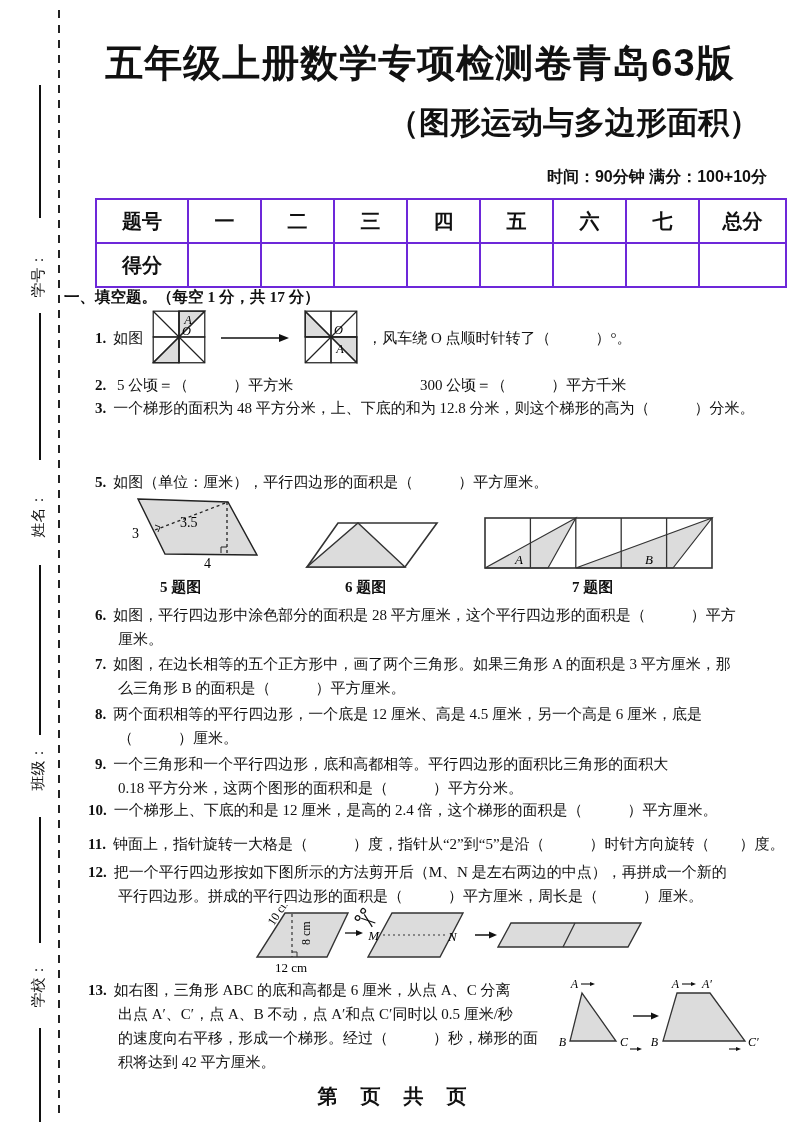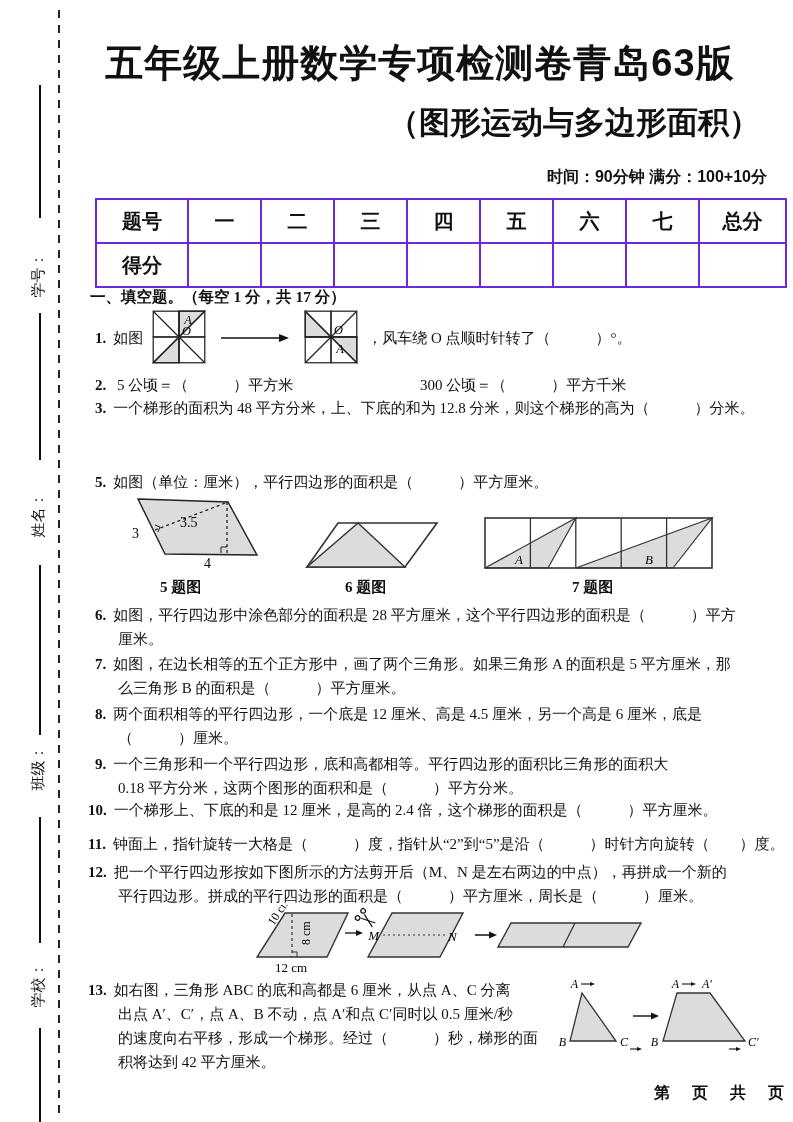--- a/index.html
+++ b/index.html
@@ -17,34 +17,34 @@
   .subtitle{position:absolute;left:80px;top:102px;width:680px;text-align:right;
     font-family:"Liberation Sans","DejaVu Sans",sans-serif;font-weight:900;font-size:31px;}
   .info{position:absolute;right:26px;top:167px;font-family:"Liberation Sans","DejaVu Sans",sans-serif;
     font-weight:700;font-size:16px;}
   
   table.score{position:absolute;left:95px;top:198px;border-collapse:collapse;table-layout:fixed;}
   table.score td{border:2px solid #6d28d9;height:40px;text-align:center;vertical-align:middle;
     font-weight:700;font-size:20px;font-family:"Liberation Serif","DejaVu Serif",serif;}
   td.c0{width:88px;} td.cn{width:69px;} td.cz{width:83px;}
   
-  .sect{position:absolute;left:90px;top:287px;font-size:15.5px;font-weight:700;
+  .sect{position:absolute;left:64px;top:287px;font-size:15.5px;font-weight:700;
     font-family:"Liberation Sans","DejaVu Sans",sans-serif;}
   .sect .note{font-family:"Liberation Serif","DejaVu Serif",serif;font-weight:700;}
   .q{position:absolute;left:95px;width:684px;font-size:15px;}
   .q2col{left:88px;}
   .qline{height:24px;line-height:24px;white-space:nowrap;position:relative;}
   .qline .qnum{font-weight:700;margin-right:7px;}
   .qline.cont{padding-left:23px;}
   .q2col .qline.cont{padding-left:30px;}
   .qrow{display:flex;align-items:center;height:76px;line-height:76px;white-space:nowrap;}
   .qrow .qnum{font-weight:700;margin-right:7px;}
   .qrow svg{margin:0 4px;}
   .figcap{position:absolute;font-size:15px;font-weight:700;white-space:nowrap;}
-  .footer{position:absolute;left:0;top:1083px;width:100%;text-align:right;font-size:16px;
+  .footer{position:absolute;left:0;top:1083px;width:100%;text-align:center;font-size:20px;
     font-weight:700;letter-spacing:9px;}
   svg text{font-family:"Liberation Serif","DejaVu Serif",serif;}
   .absfig{position:absolute;}
 </style>
 </head>
 <body>
 
 <div class="page">
 
   <div class="dashline"></div>
@@ -180,21 +180,21 @@
   <div class="figcap" style="left:160px;top:578px;">5 题图</div>
   <div class="figcap" style="left:345px;top:578px;">6 题图</div>
   <div class="figcap" style="left:572px;top:578px;">7 题图</div>
 
   <div class="q" style="top:603px;">
     <div class="qline"><b class="qnum">6.</b><span>如图，平行四边形中涂色部分的面积是 28 平方厘米，这个平行四边形的面积是（　　　）平方</span></div>
     <div class="qline cont">厘米。</div>
   </div>
 
   <div class="q" style="top:652px;">
-    <div class="qline"><b class="qnum">7.</b><span>如图，在边长相等的五个正方形中，画了两个三角形。如果三角形 A 的面积是 5 平方厘米，那</span></div>
+    <div class="qline"><b class="qnum">7.</b><span>如图，在边长相等的五个正方形中，画了两个三角形。如果三角形 A 的面积是 3 平方厘米，那</span></div>
     <div class="qline cont">么三角形 B 的面积是（　　　）平方厘米。</div>
   </div>
 
   <div class="q" style="top:702px;">
     <div class="qline"><b class="qnum">8.</b><span>两个面积相等的平行四边形，一个底是 12 厘米、高是 4.5 厘米，另一个高是 6 厘米，底是</span></div>
     <div class="qline cont">（　　　）厘米。</div>
   </div>
 
   <div class="q" style="top:752px;">
     <div class="qline"><b class="qnum">9.</b><span>一个三角形和一个平行四边形，底和高都相等。平行四边形的面积比三角形的面积大</span></div>

